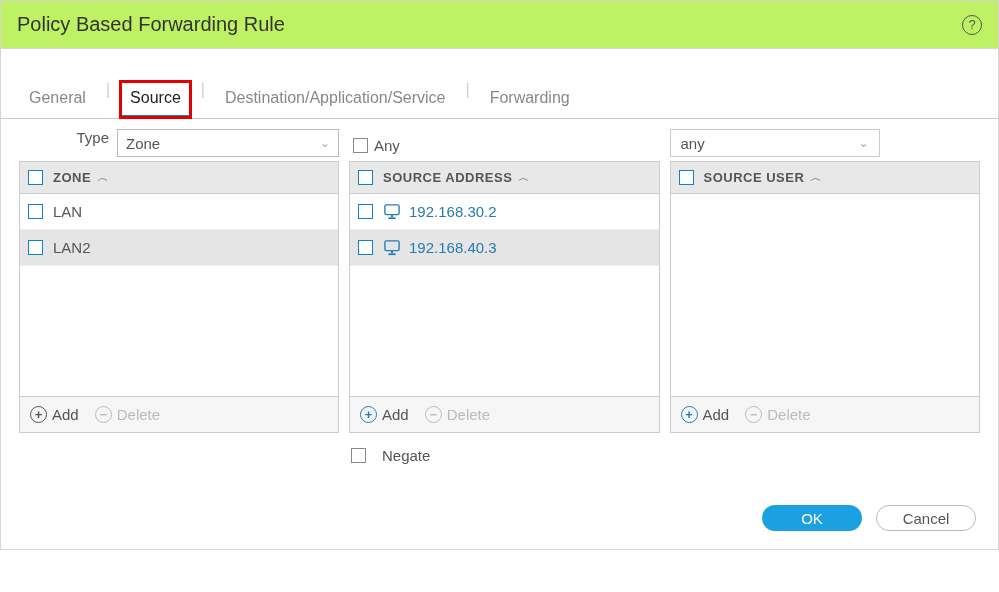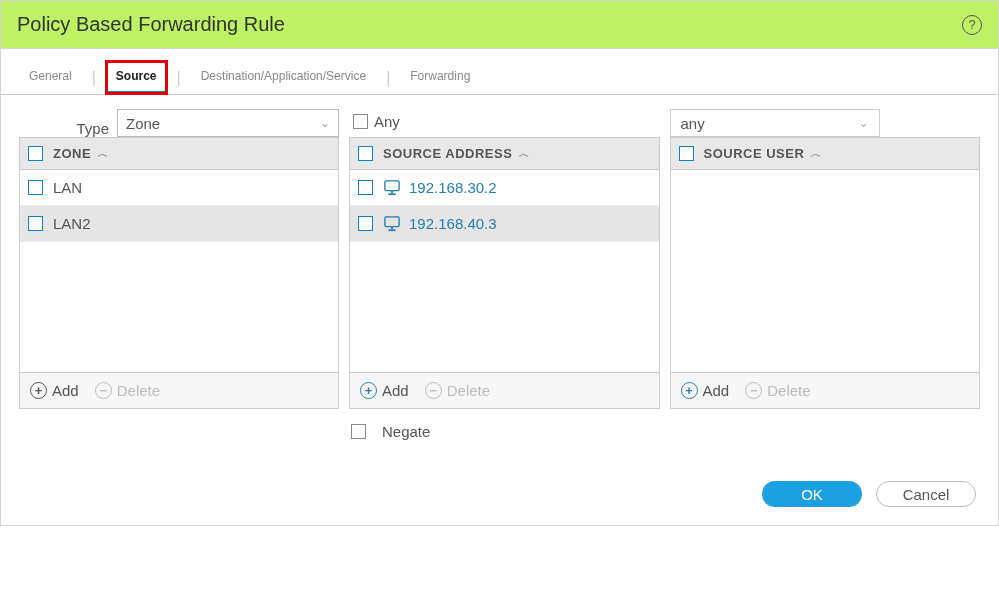--- a/index.html
+++ b/index.html
@@ -2,32 +2,32 @@
 <html><head>
 <meta charset="utf-8">
 <style>
 * { box-sizing: border-box; margin: 0; padding: 0; }
 body { font-family: -apple-system, BlinkMacSystemFont, "Segoe UI", Arial, sans-serif; font-size: 14px; color: #333; background: #fff; width: 999px; }
 .dialog { width: 999px; border: 1px solid #d5d5d5; }
 .titlebar { background: #bef264; padding: 12px 16px; display: flex; justify-content: space-between; align-items: center; border-bottom: 1px solid #d5d5d5; }
 .titlebar h1 { font-size: 20px; font-weight: 400; color: #333; }
 .help-icon { width: 20px; height: 20px; border: 1.5px solid #555; border-radius: 50%; display: flex; align-items: center; justify-content: center; font-size: 13px; color: #555; cursor: pointer; }
 .tabs { display: flex; padding: 12px 18px 0 18px; border-bottom: 1px solid #ccc; gap: 8px; align-items: center; }
-.tab { padding: 8px 10px; color: #888; font-size: 12px; cursor: pointer; border-bottom: 3px solid transparent; }
-.tab.active { color: #222; font-weight: 700; border-bottom: 3px solid #0a84c6; }
+.tab { padding: 8px 10px; color: #888; font-size: 16px; cursor: pointer; border-bottom: 3px solid transparent; margin-top: 20px; }
+.tab.active { color: #222; font-weight: 400; border-bottom: 3px solid #0a84c6; }
 .tab.highlight { outline: 3px solid #e20000; outline-offset: -2px; }
 .tab-sep { color: #ccc; font-size: 16px; padding: 0 2px; }
 .content { padding: 10px 18px 18px 18px; }
 .type-area { display: flex; align-items: center; gap: 8px; width: 320px; }
 .type-label { width: 90px; text-align: right; color: #555; font-size: 15px; }
 .dropdown { flex: 1; border: 1px solid #bbb; background: #fff; height: 28px; display: flex; align-items: center; justify-content: space-between; padding: 0 8px; cursor: pointer; color: #555; font-size: 15px; }
 .chev { color: #aaa; font-size: 12px; }
 .panels { display: flex; gap: 10px; }
 .panel { flex: 1; display: flex; flex-direction: column; }
-.panel-top { height: 32px; display: flex; align-items: flex-end; }
+.panel-top { height: 32px; display: flex; align-items: flex-start; }
 .checkbox-row { display: flex; align-items: center; gap: 6px; padding-left: 4px; }
 .cb { width: 15px; height: 15px; border: 1.5px solid #0a84c6; background: #fff; cursor: pointer; }
 .user-dd { flex: 1; border: 1px solid #ccc; height: 28px; display: flex; align-items: center; justify-content: space-between; padding: 0 10px; cursor: pointer; color: #555; font-size: 15px; max-width: 210px; }
 .table-wrap { border: 1px solid #ccc; height: 272px; display: flex; flex-direction: column; background: #fff; }
 .thead { background: #e8e8e8; border-bottom: 1px solid #ccc; display: flex; align-items: center; height: 32px; padding: 0 8px; gap: 10px; }
 .th-label { font-size: 13px; font-weight: 700; color: #555; letter-spacing: 0.5px; display: flex; align-items: center; gap: 6px; }
 .sort-icon { color: #999; font-size: 11px; }
 .tbody { flex: 1; overflow: auto; }
 .trow { display: flex; align-items: center; height: 36px; padding: 0 8px; gap: 10px; border-bottom: 1px solid #eee; }
 .trow .cell { flex: 1; display: flex; align-items: center; gap: 8px; color: #555; font-size: 15px; }

